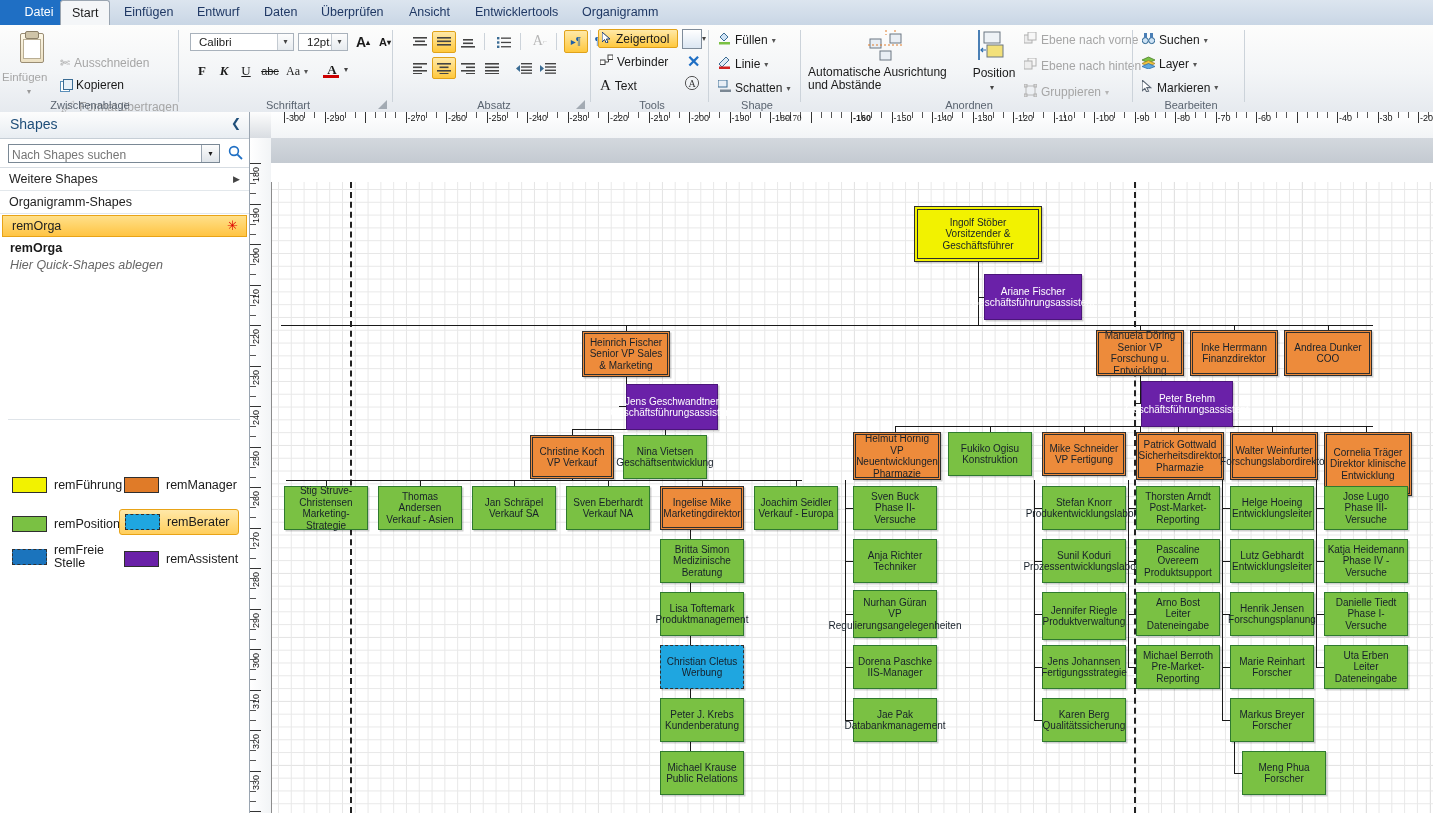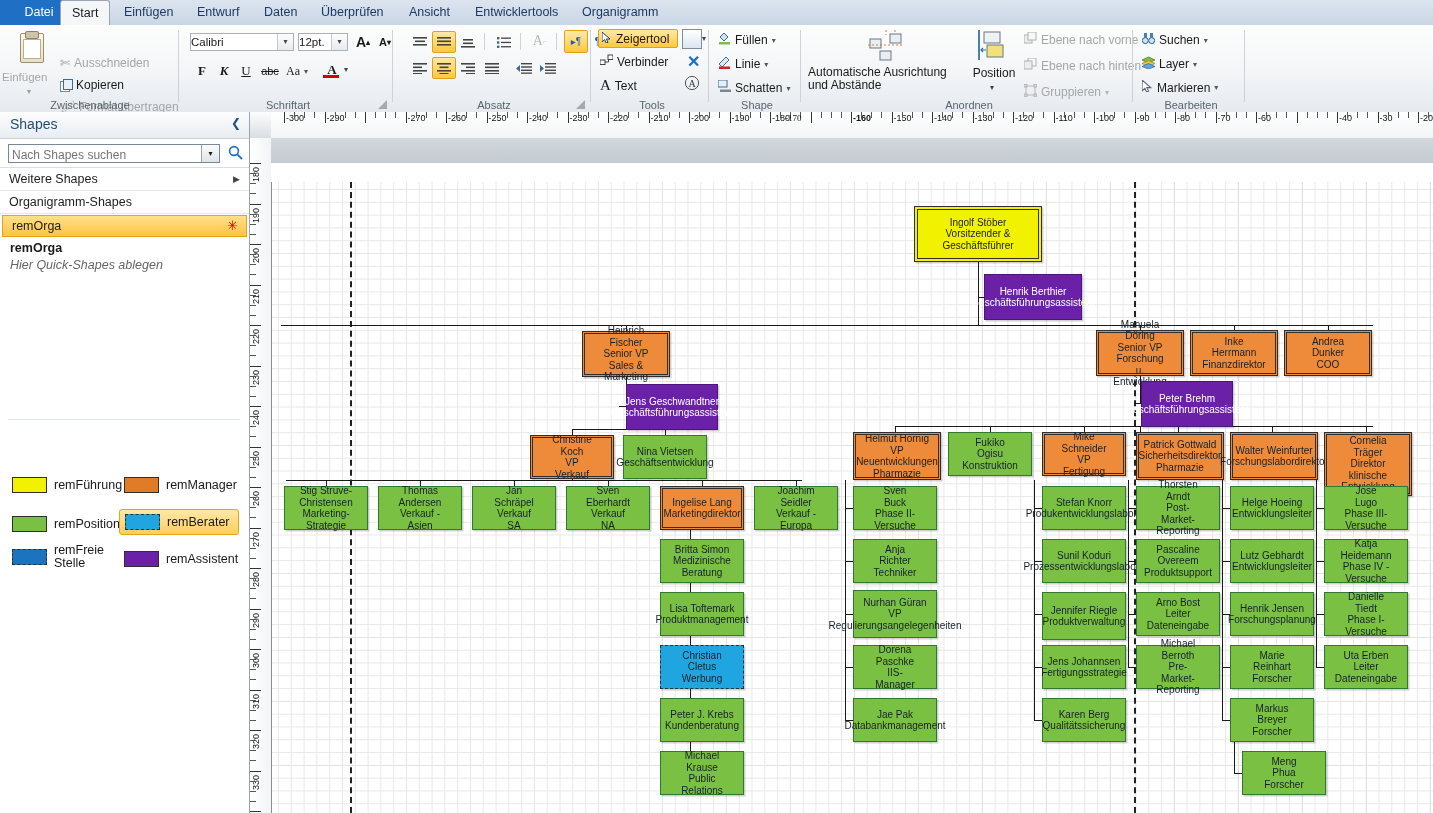--- a/index.html
+++ b/index.html
@@ -31,21 +31,21 @@
   .gdlg{position:absolute;bottom:3px;width:10px;height:10px;opacity:.55;}
   .btn{position:absolute;display:flex;align-items:center;white-space:nowrap;
     font-size:12px;color:#1a1a1a;cursor:default;}
   .btn.dis{color:#a6a6a6;}
   .ico{display:inline-block;margin-right:4px;vertical-align:middle;}
   .caret{font-size:8px;margin-left:4px;color:#555;}
   .sqbtn{position:absolute;border:1px solid transparent;border-radius:2px;
     display:flex;align-items:center;justify-content:center;font-size:13px;cursor:default;}
   .sqbtn.on{background:linear-gradient(to bottom,#ffe9a8,#ffc83d);border-color:#e0a21a;}
   .combo{position:absolute;background:#fff;border:1px solid #a9b2bc;height:18px;
-    font-size:11.5px;line-height:17px;padding-left:0;box-sizing:border-box;}
+    font-size:11.5px;line-height:17px;padding-left:8px;box-sizing:border-box;}
   .combo .cbar{position:absolute;right:0;top:0;width:15px;height:16px;
     background:linear-gradient(to bottom,#fdfdfd,#e7ebef);border-left:1px solid #c3cad1;
     text-align:center;font-size:8px;line-height:16px;color:#444;}
   
   #shapes{position:absolute;left:0;top:112px;width:250px;height:701px;
     background:#fff;border-right:1px solid #9aa5b1;box-sizing:border-box;}
   #shapeshdr{height:26px;background:linear-gradient(to bottom,#fdfdfd,#e8edf2);
     border-bottom:1px solid #c6ced6;position:relative;}
   #shapeshdr .t{position:absolute;left:10px;top:4px;font-size:14px;color:#1f4e79;}
   #shapeshdr .c{position:absolute;right:8px;top:4px;font-size:12px;color:#1f4e79;}
@@ -102,21 +102,21 @@
       linear-gradient(to bottom,#e8e8e8 1px,transparent 1px),
       linear-gradient(to right,#cfcfcf 1px,transparent 1px),
       linear-gradient(to bottom,#cfcfcf 1px,transparent 1px);
     background-size:12.8px 12.8px,12.8px 12.8px,64px 64px,64px 64px;
     background-position:6px 7px,6px 7px,6px 7px,6px 7px;
     overflow:hidden;}
   #canvas.edge{border-left:1px solid #8c8c8c;}
   .pagebreak{position:absolute;border-left:2px dashed #222;}
   .node{position:absolute;box-sizing:border-box;
     display:flex;align-items:center;justify-content:center;text-align:center;
-    font-size:10px;line-height:11.5px;color:#17202a;padding:1px 18px;
+    font-size:10px;line-height:11.5px;color:#17202a;padding:1px 2px;
     box-shadow:1.5px 1.5px 0 rgba(0,0,0,0.18);}
   .n-fuehrung{background:#f2f200;border:1.5px solid #2f2f2f;outline:1px solid #2f2f2f;outline-offset:-4px;}
   .n-manager{background:#ed8b3b;border:1.5px solid #2f2f2f;outline:1px solid #2f2f2f;outline-offset:-3px;}
   .n-position{background:#7ac143;border:1.5px solid #2f7a2f;}
   .n-assistent{background:#6a21a8;border:1.5px solid #4b157a;color:#fff;}
   .n-berater{background:#1fa6e0;border:1.5px dashed #2f2f2f;}
   .conn{position:absolute;background:#1a1a1a;}
   .connh{height:1px;}
   .connv{width:1px;}
 </style>
@@ -858,21 +858,21 @@
     <div class="conn connv" style="left: 962px; top: 560px; width: 1px; height: 31px;"></div>
     <div class="conn connh" style="left: 962px; top: 591px; width: 8px; height: 1px;"></div>
     <div class="node n-fuehrung" style="left: 642px; top: 24px; width: 128px; height: 56px;">
       <div>
         <div>Ingolf Stöber</div>
         <div>Vorsitzender &amp; Geschäftsführer</div>
       </div>
     </div>
     <div class="node n-assistent" style="left: 712px; top: 92px; width: 98px; height: 46px;">
       <div>
-        <div>Henrik Berthier</div>
+        <div>Ariane Fischer</div>
         <div>Geschäftsführungsassistent</div>
       </div>
     </div>
     <div class="node n-manager" style="left: 310px; top: 149px; width: 88px; height: 46px;">
       <div>
         <div>Heinrich Fischer</div>
         <div>Senior VP Sales &amp; Marketing</div>
       </div>
     </div>
     <div class="node n-manager" style="left: 824px; top: 148px; width: 88px; height: 46px;">
@@ -972,21 +972,21 @@
       </div>
     </div>
     <div class="node n-position" style="left: 294px; top: 304px; width: 84px; height: 44px;">
       <div>
         <div>Sven Eberhardt</div>
         <div>Verkauf NA</div>
       </div>
     </div>
     <div class="node n-manager" style="left: 388px; top: 304px; width: 84px; height: 44px;">
       <div>
-        <div>Ingelise Lang</div>
+        <div>Ingelise Mike</div>
         <div>Marketingdirektor</div>
       </div>
     </div>
     <div class="node n-position" style="left: 482px; top: 304px; width: 84px; height: 44px;">
       <div>
         <div>Joachim Seidler</div>
         <div>Verkauf - Europa</div>
       </div>
     </div>
     <div class="node n-position" style="left: 581px; top: 304px; width: 84px; height: 44px;">

